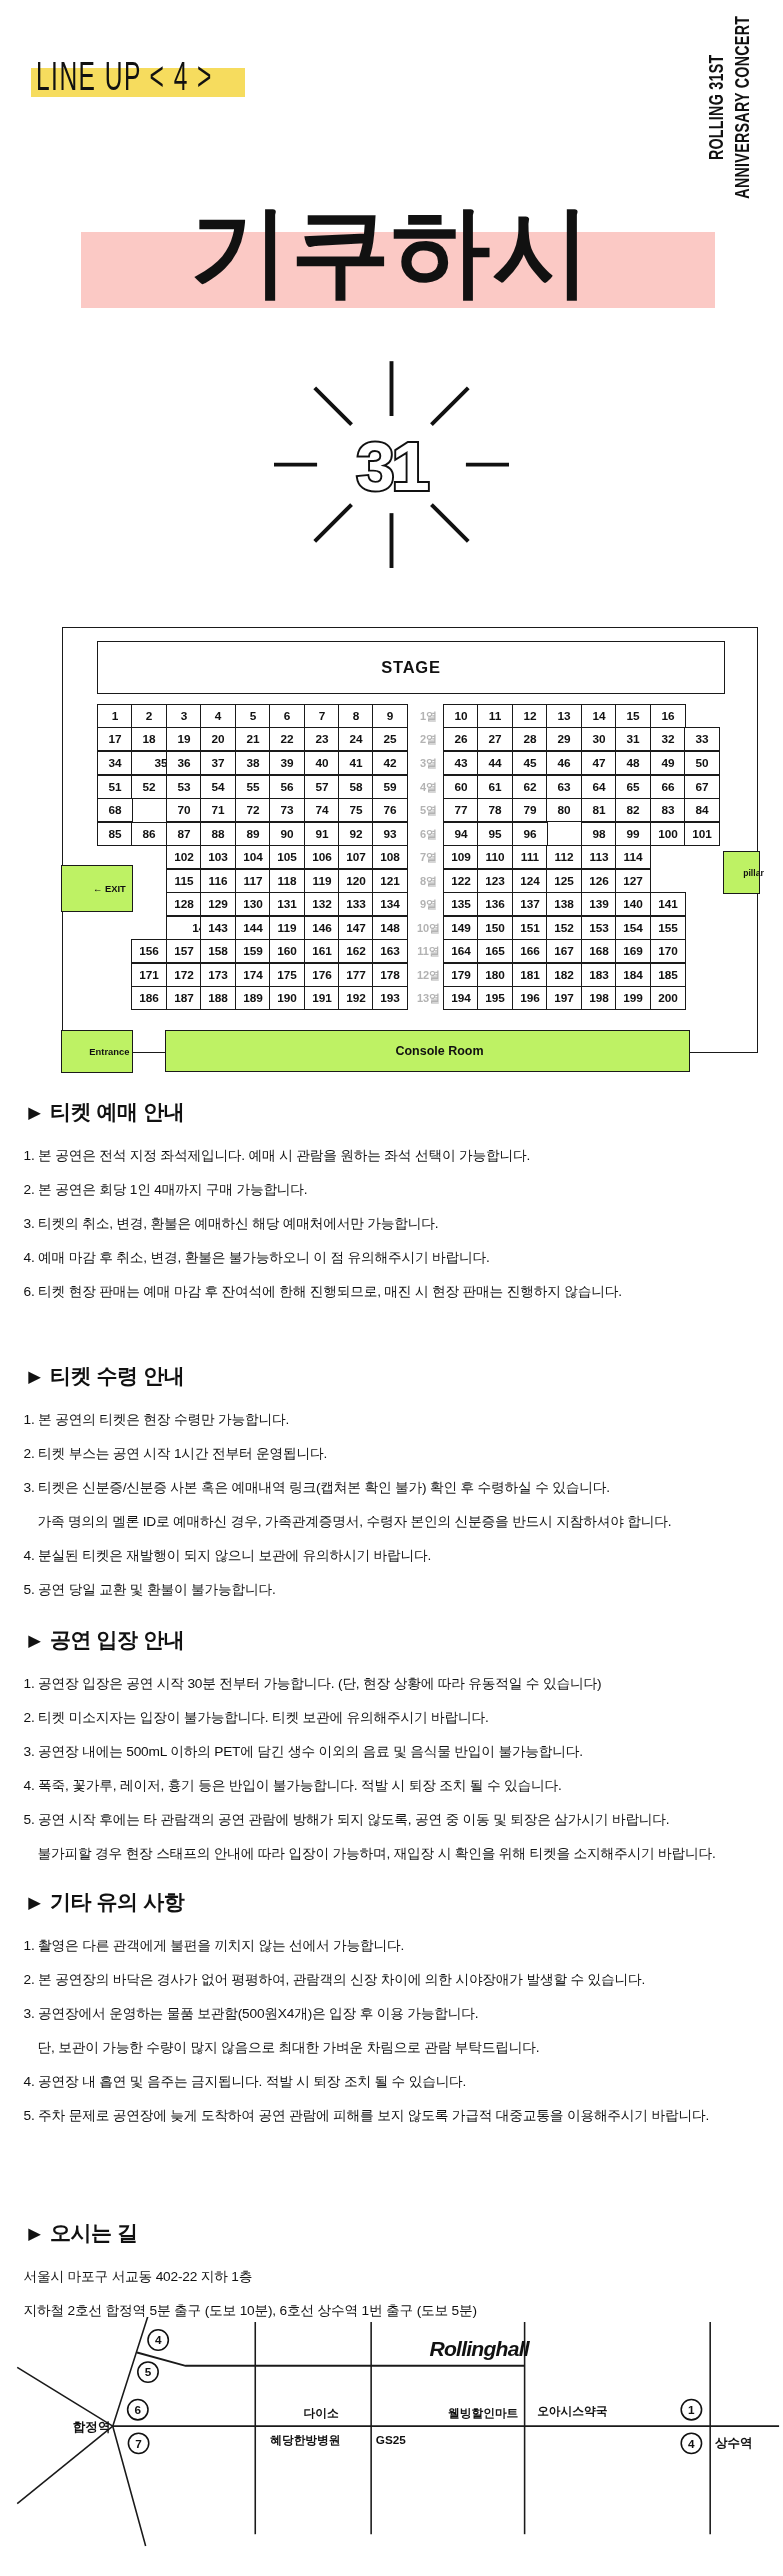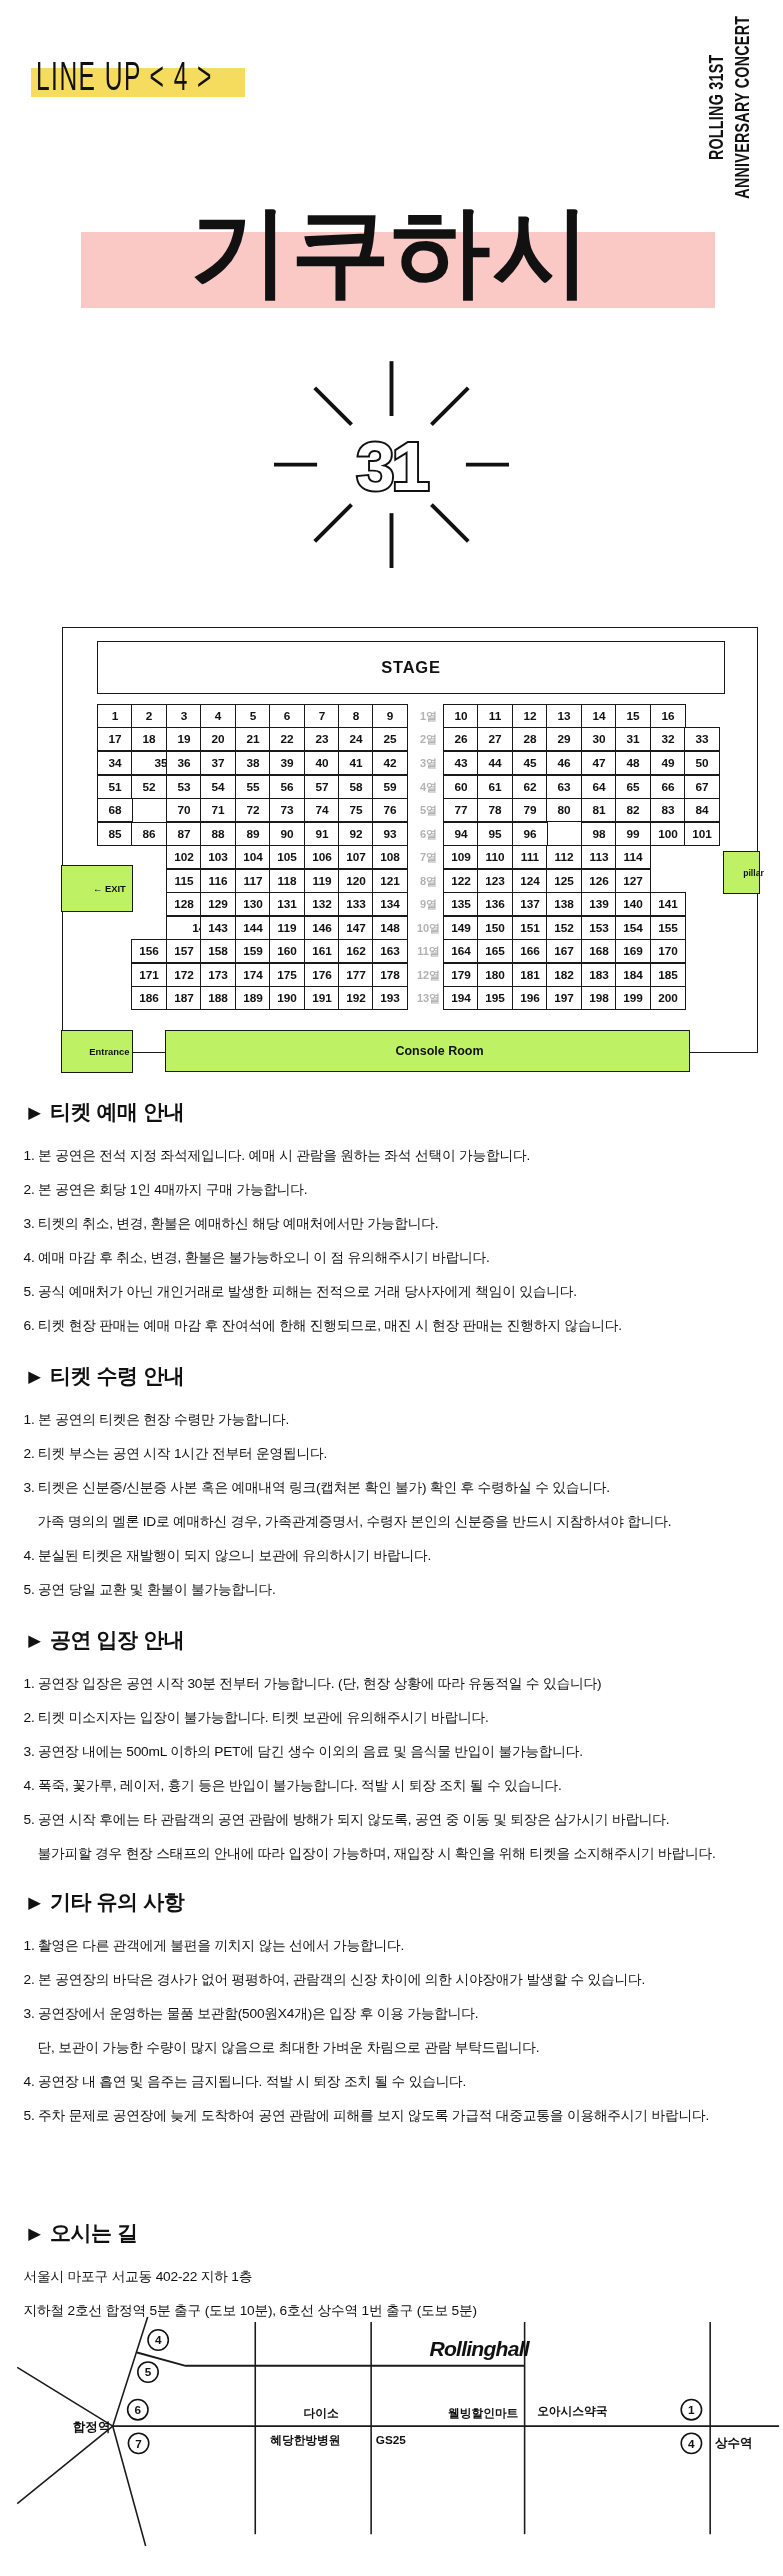--- a/index.html
+++ b/index.html
@@ -311,21 +311,20 @@
 <div id="sections-root">
     <div class="section" id="sec-reserve" style="top: 1098px;">
       <div class="sec-head">
         <span class="arrow">▶</span>
         <span>티켓 예매 안내</span>
       </div>
       <div class="sec-item">1. 본 공연은 전석 지정 좌석제입니다. 예매 시 관람을 원하는 좌석 선택이 가능합니다.</div>
       <div class="sec-item">2. 본 공연은 회당 1인 4매까지 구매 가능합니다.</div>
       <div class="sec-item">3. 티켓의 취소, 변경, 환불은 예매하신 해당 예매처에서만 가능합니다.</div>
       <div class="sec-item">4. 예매 마감 후 취소, 변경, 환불은 불가능하오니 이 점 유의해주시기 바랍니다.</div>
-      <div class="sec-item">5. 공식 예매처가 아닌 개인거래로 발생한 피해는 전적으로 거래 당사자에게 책임이 있습니다.</div>
       <div class="sec-item">6. 티켓 현장 판매는 예매 마감 후 잔여석에 한해 진행되므로, 매진 시 현장 판매는 진행하지 않습니다.</div>
     </div>
     <div class="section" id="sec-pickup" style="top: 1362px;">
       <div class="sec-head">
         <span class="arrow">▶</span>
         <span>티켓 수령 안내</span>
       </div>
       <div class="sec-item">1. 본 공연의 티켓은 현장 수령만 가능합니다.</div>
       <div class="sec-item">2. 티켓 부스는 공연 시작 1시간 전부터 운영됩니다.</div>
       <div class="sec-item">3. 티켓은 신분증/신분증 사본 혹은 예매내역 링크(캡쳐본 확인 불가) 확인 후 수령하실 수 있습니다.</div>

